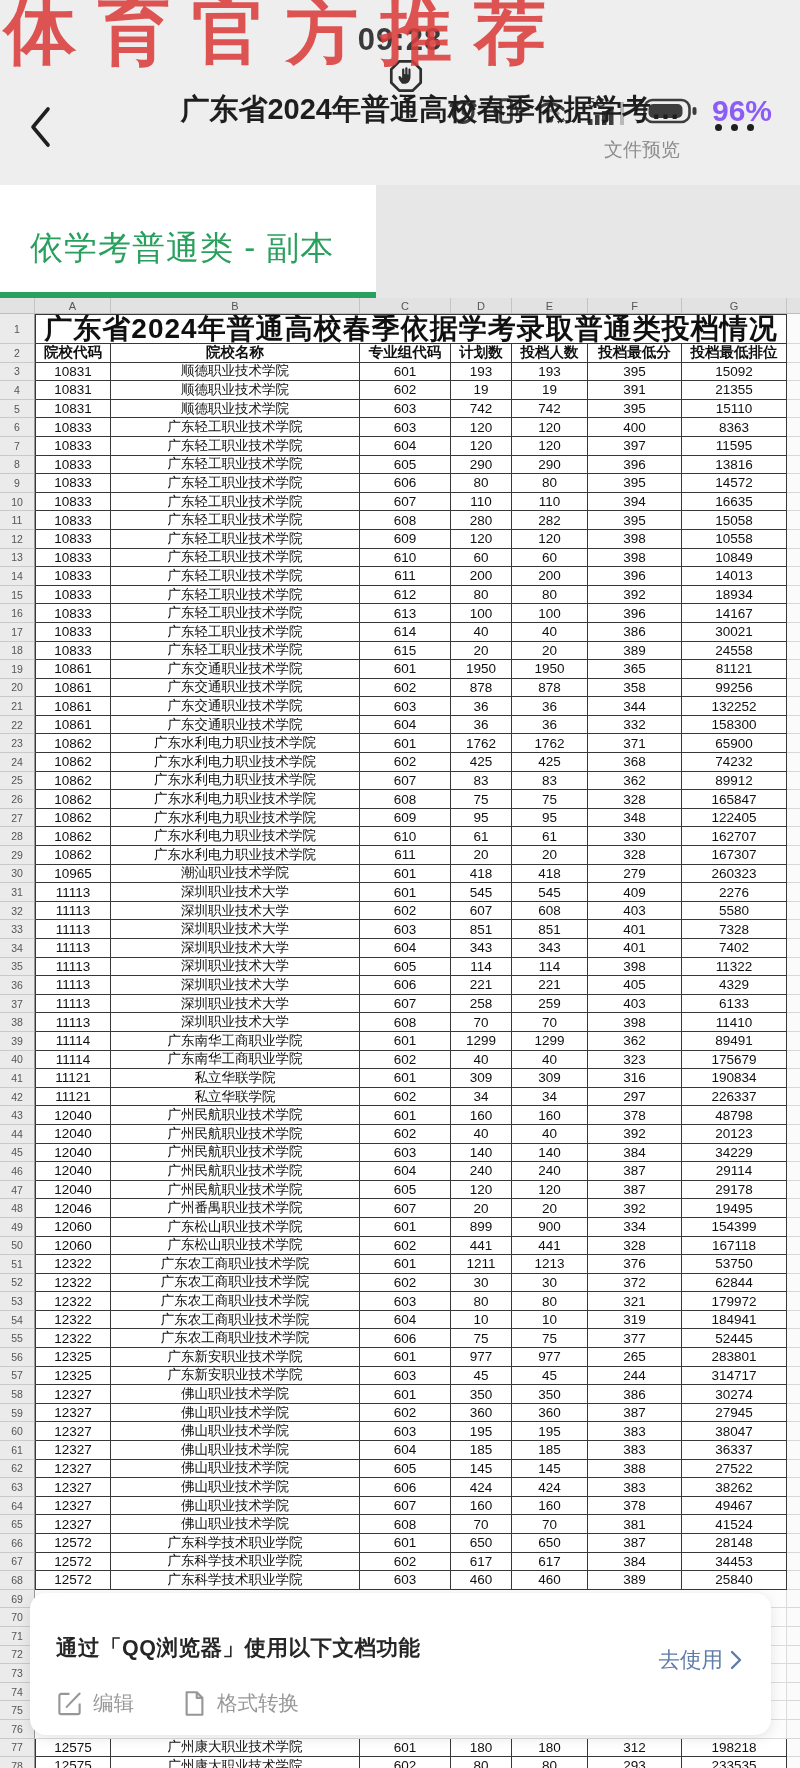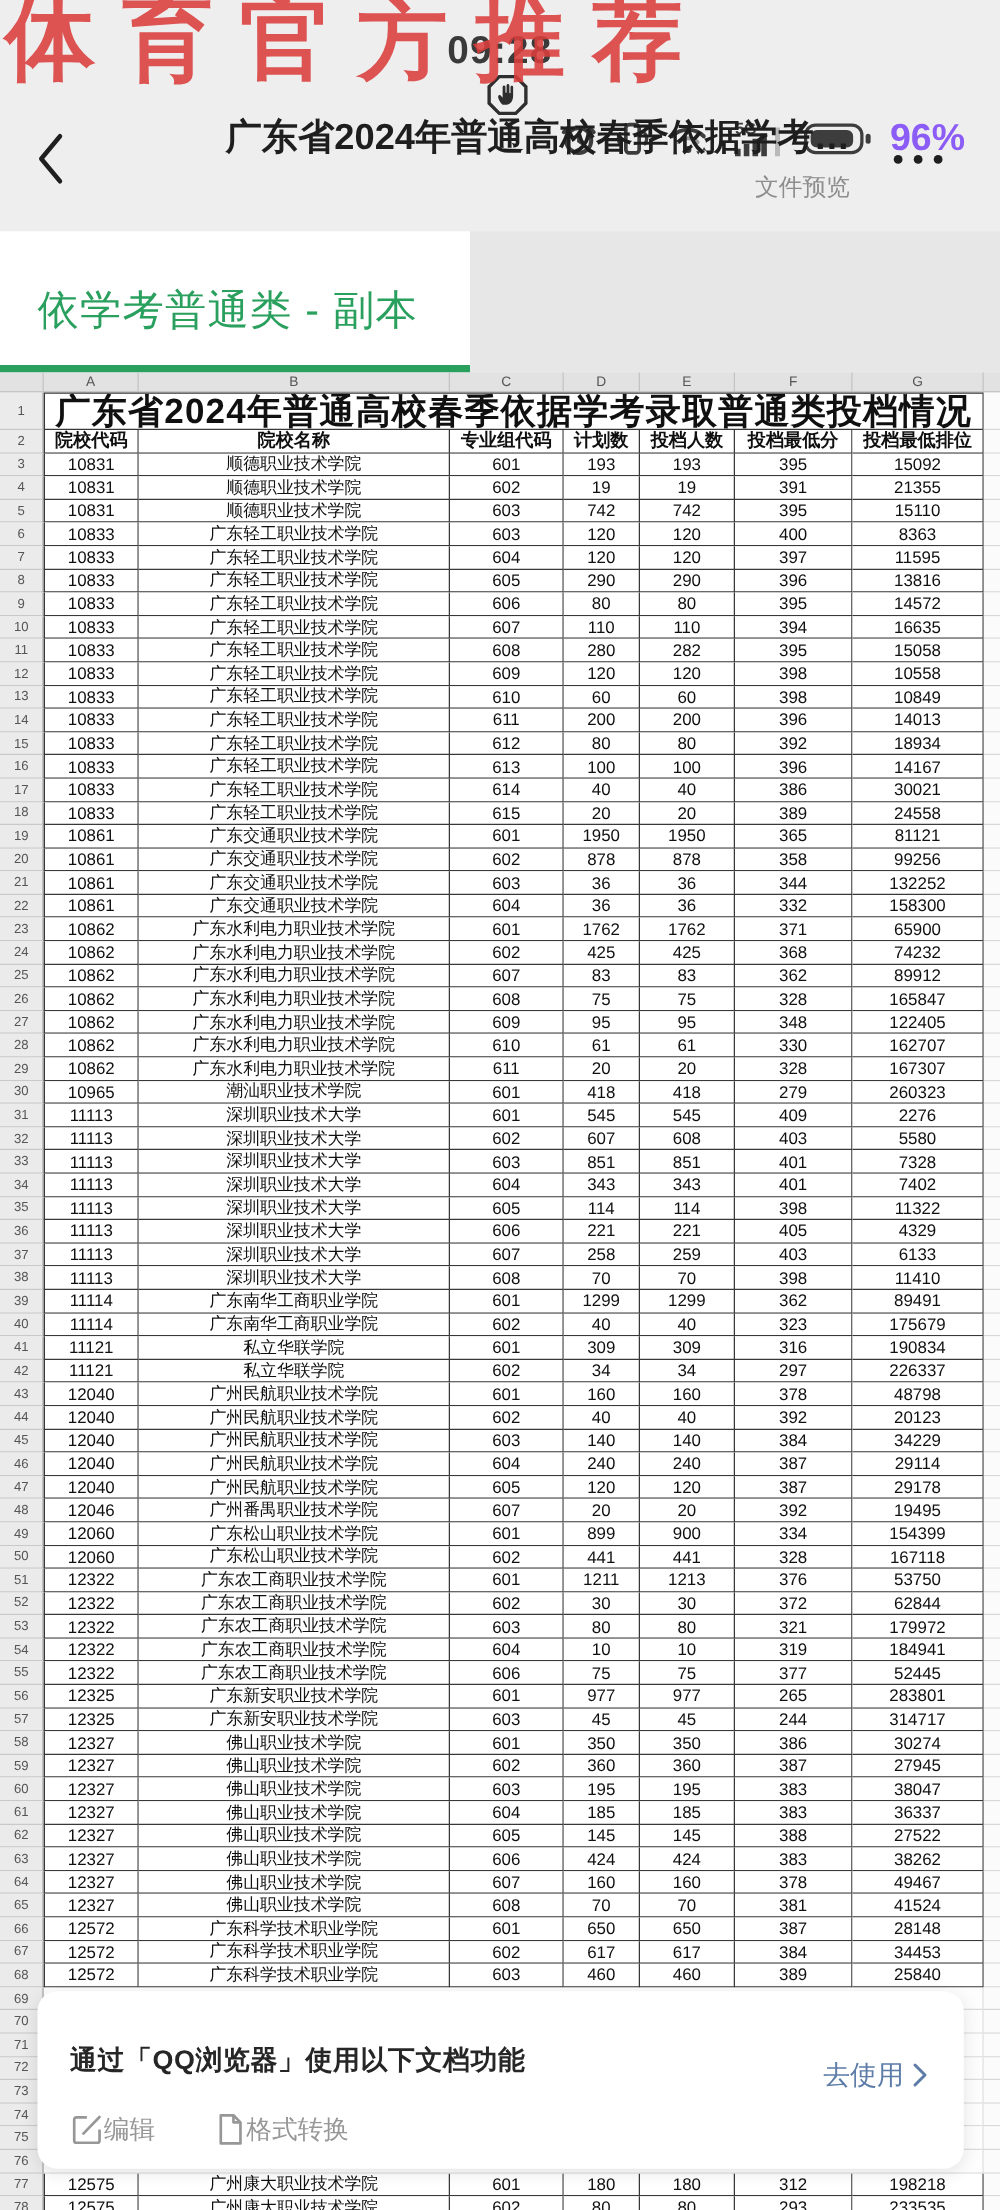--- a/index.html
+++ b/index.html
@@ -64,21 +64,21 @@
   .w-e{width:76px;}.w-f{width:94px;}.w-gg{width:105px;}.w-s{flex:1;}
   .w-merged{width:752px;}
 
   
   .promo{position:absolute;left:30px;top:1593px;width:741px;height:142px;background:#fff;z-index:40;
     border-radius:16px;box-shadow:0 3px 14px rgba(0,0,0,0.10);padding:24px 26px;box-sizing:border-box;}
   .promo-title{font-size:21.5px;font-weight:700;color:#262626;letter-spacing:0.5px;margin-top:16px;}
   .promo-action{position:absolute;right:28px;top:52px;display:flex;align-items:center;gap:6px;
     color:#5d7ca8;font-size:21.5px;cursor:pointer;}
   .promo-feats{display:flex;align-items:center;gap:48px;margin-top:27px;}
-  .feat{display:flex;align-items:center;color:#979797;font-size:20.5px;cursor:pointer;}
+  .feat{display:flex;align-items:center;gap:10px;color:#979797;font-size:20.5px;cursor:pointer;}
 </style>
 </head>
 <body>
 
 <div id="screen">
 
   <div class="watermark">体育官方推荐</div>
 
   <div class="statusbar">
     <span class="sb-time">09:28</span>

